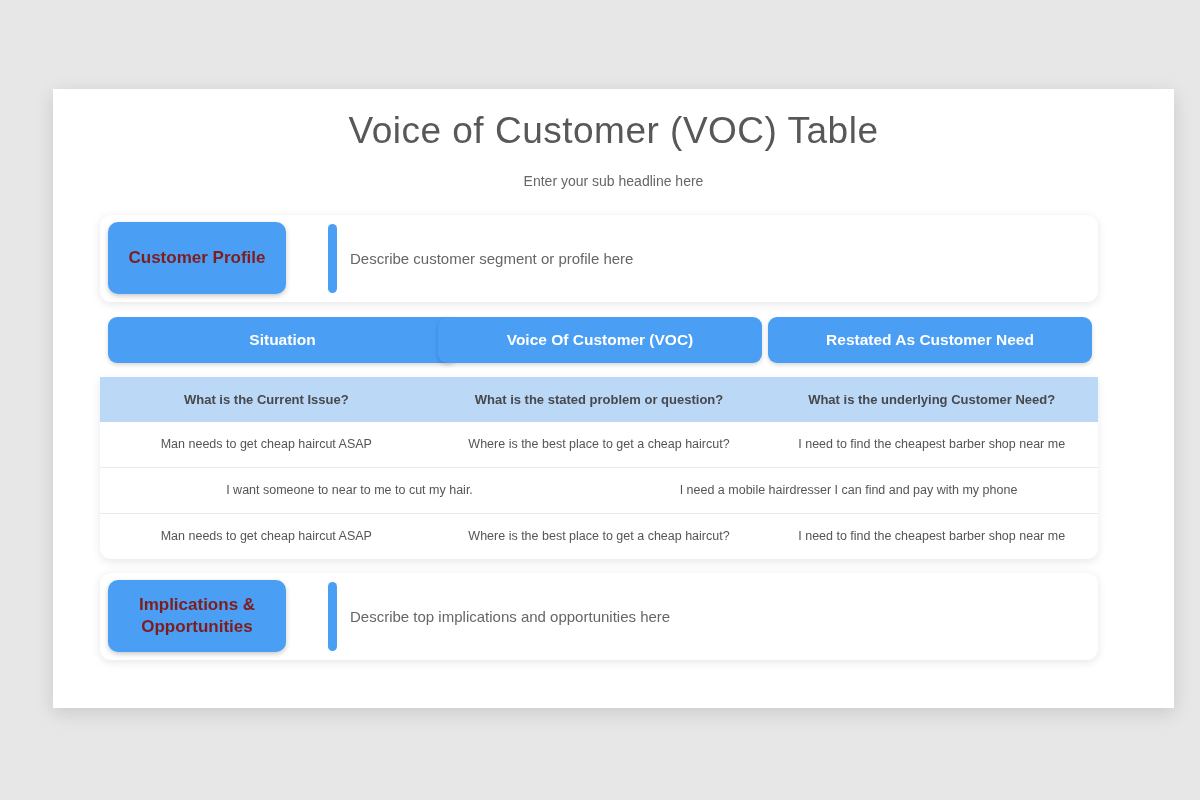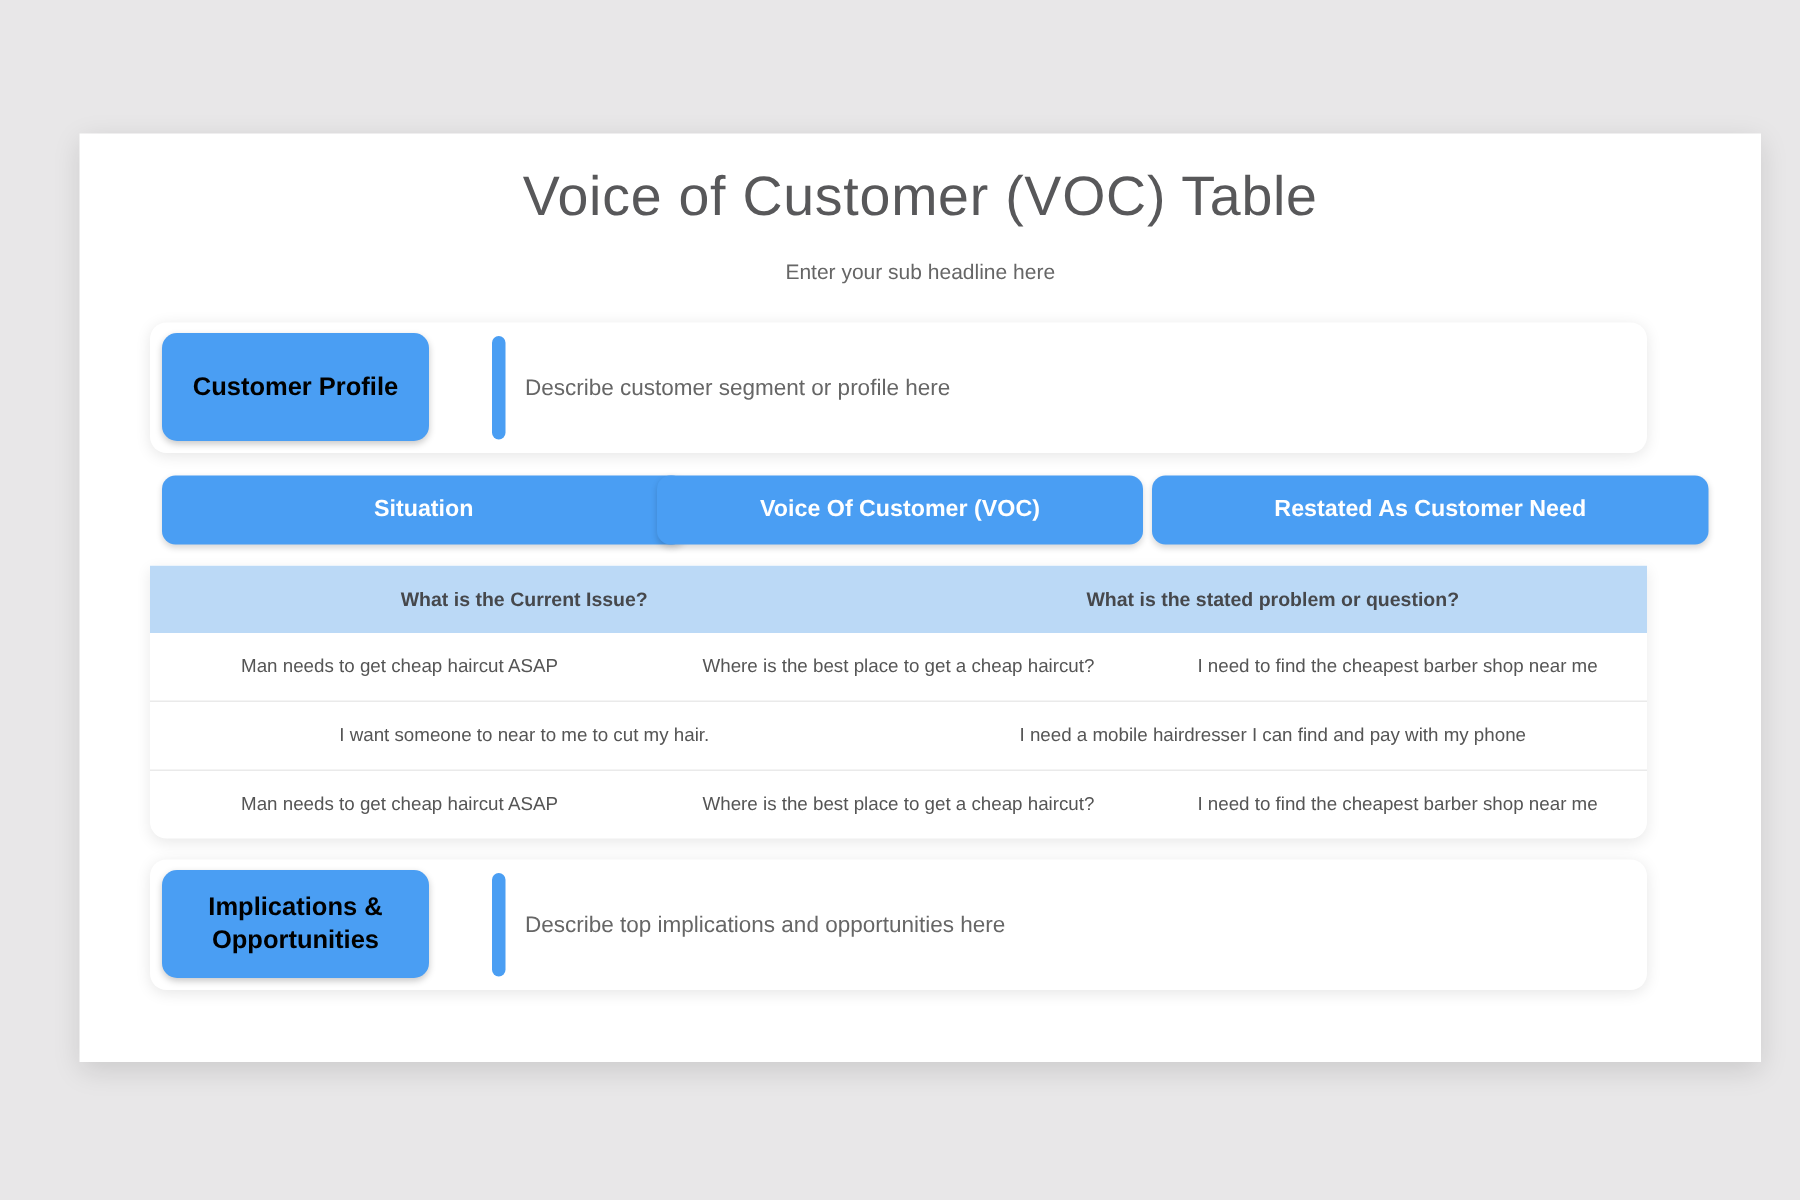--- a/index.html
+++ b/index.html
@@ -46,21 +46,21 @@
   }
   .profile-card { top: 126px; height: 87px; }
   .implications-card { top: 484px; height: 87px; }
   .pill-button {
     position: absolute;
     left: 8px; top: 7px;
     width: 178px; height: 72px;
     background: var(--accent-blue, #4a9ef3);
     border-radius: 10px;
     box-shadow: 0 2px 5px rgba(0,0,0,0.22);
-    color: #000000;
+    color: #7f1d1d;
     font-size: 17px;
     font-weight: bold;
     line-height: 1.3;
     display: flex; align-items: center; justify-content: center;
     text-align: center;
     padding: 0 18px;
     box-sizing: border-box;
   }
   .vbar {
     position: absolute;
@@ -83,21 +83,21 @@
     border-radius: 9px;
     box-shadow: 0 2px 4px rgba(0,0,0,0.16);
     color: #ffffff;
     font-size: 15.5px;
     font-weight: bold;
     display: flex; align-items: center; justify-content: center;
     text-align: center;
   }
   .col-header.c0 { left: 55px;  width: 349px; }
   .col-header.c1 { left: 385px; width: 324px; }
-  .col-header.c2 { left: 715px; width: 371px; }
+  .col-header.c2 { left: 715px; width: 324px; }
   .table {
     position: absolute;
     left: 47px; top: 288px;
     width: 998px;
     background: #ffffff;
     border-radius: 0 0 11px 11px;
     box-shadow: 0 3px 10px rgba(0,0,0,0.09);
     overflow: hidden;
   }
   .thead {
@@ -143,20 +143,21 @@
     </section>
 
     <div class="col-header c0">Situation</div>
     <div class="col-header c1">Voice Of Customer (VOC)</div>
     <div class="col-header c2">Restated As Customer Need</div>
 
     <div class="table">
       <div class="thead">
         <div class="th">What is the Current Issue?</div>
         <div class="th">What is the stated problem or question?</div>
+        <div class="th">What is the underlying Customer Need?</div>
       </div>
       <div class="tr">
         <div class="td">Man needs to get cheap haircut ASAP</div>
         <div class="td">Where is the best place to get a cheap haircut?</div>
         <div class="td">I need to find the cheapest barber shop near me</div>
       </div>
       <div class="tr">
         <div class="td">I want someone to near to me to cut my hair.</div>
         <div class="td">I need a mobile hairdresser I can find and pay with my phone</div>
       </div>

